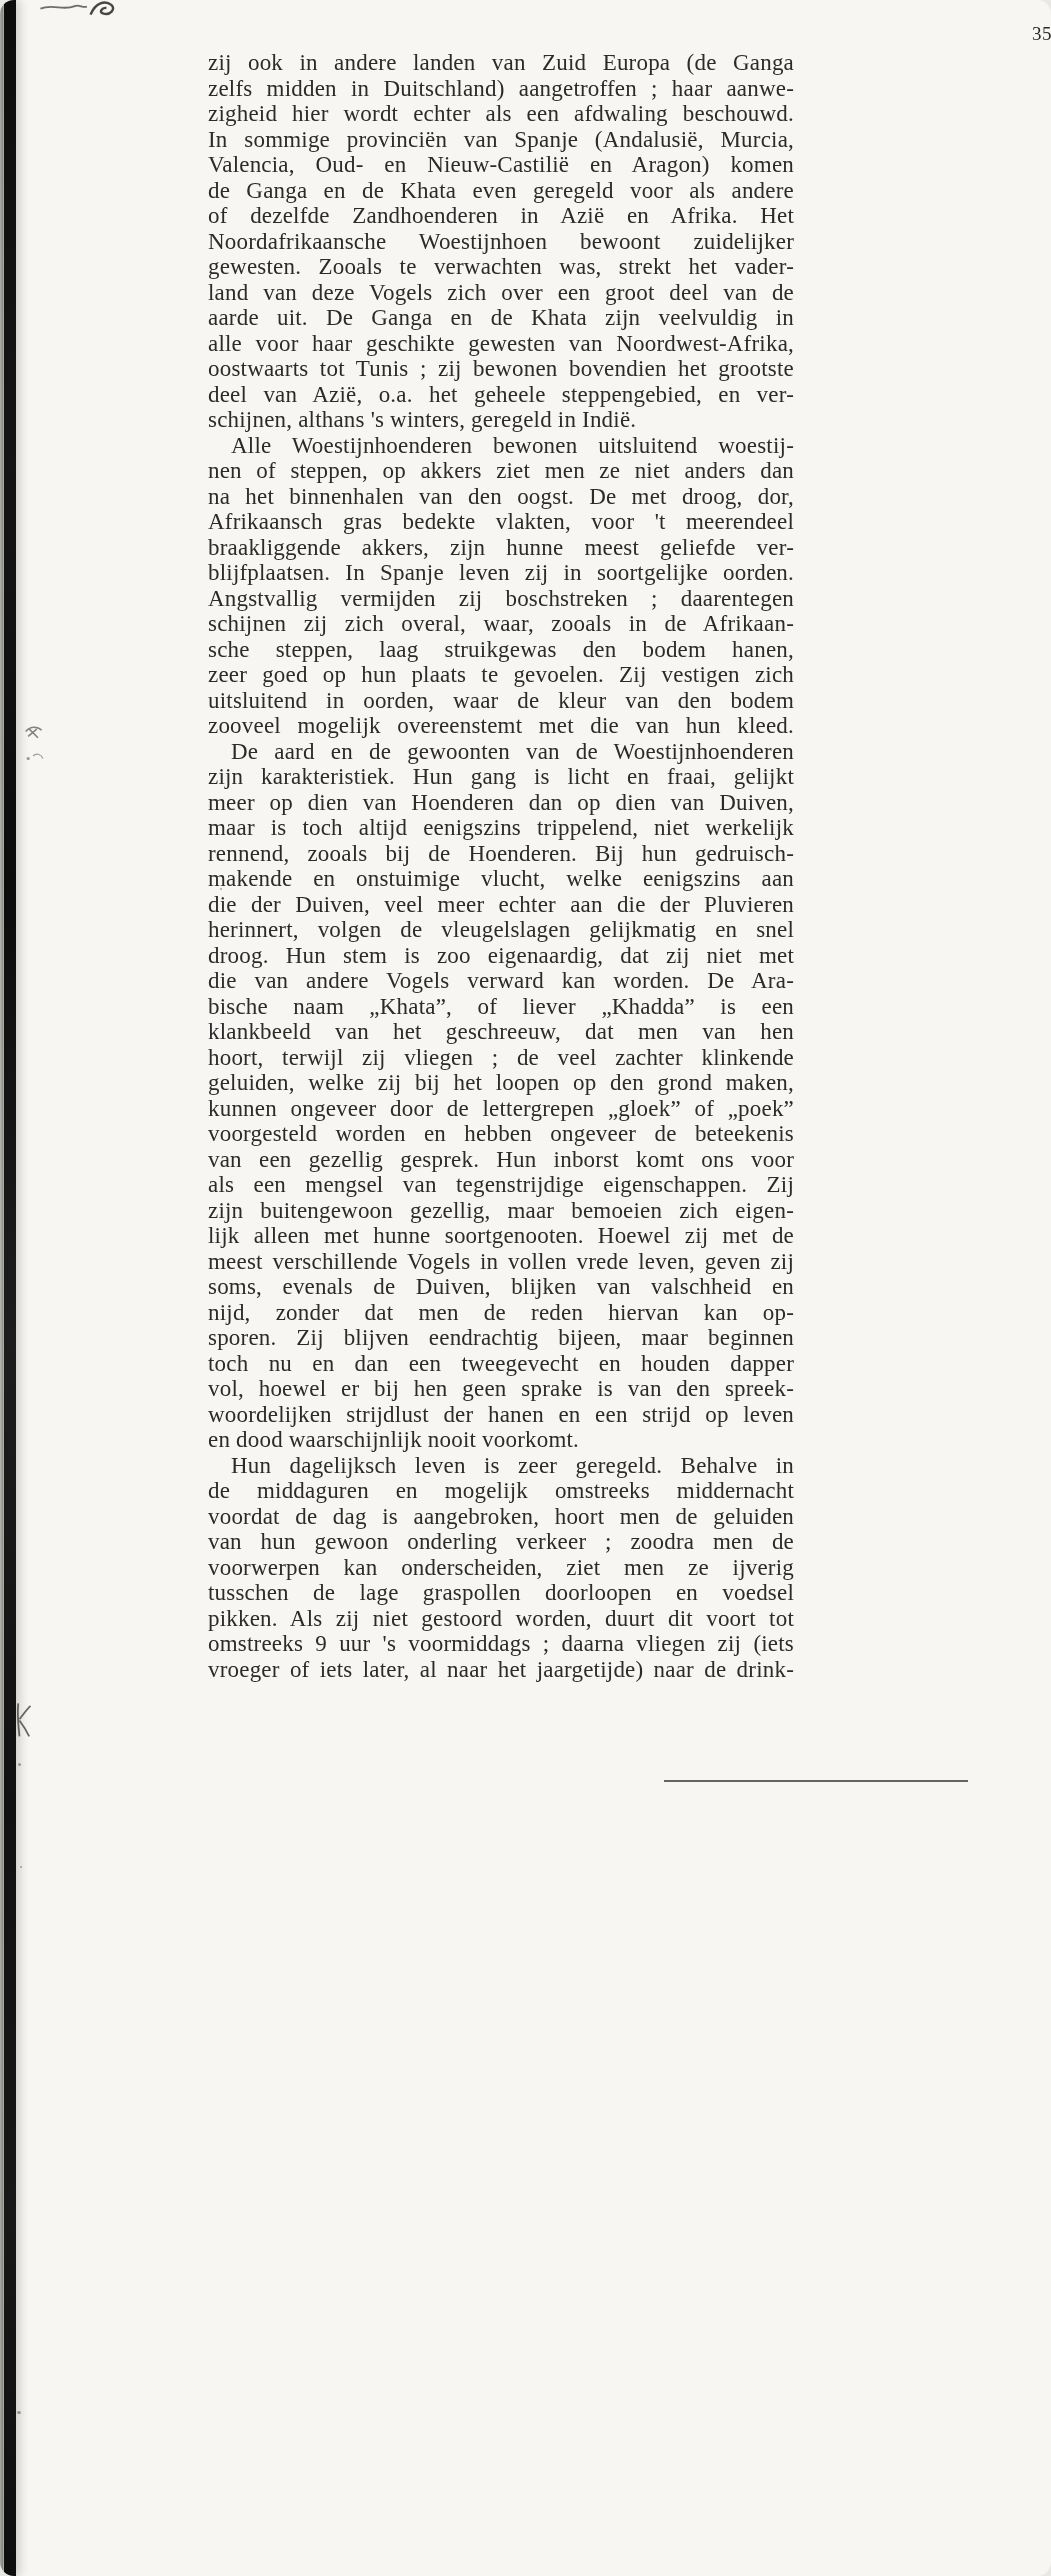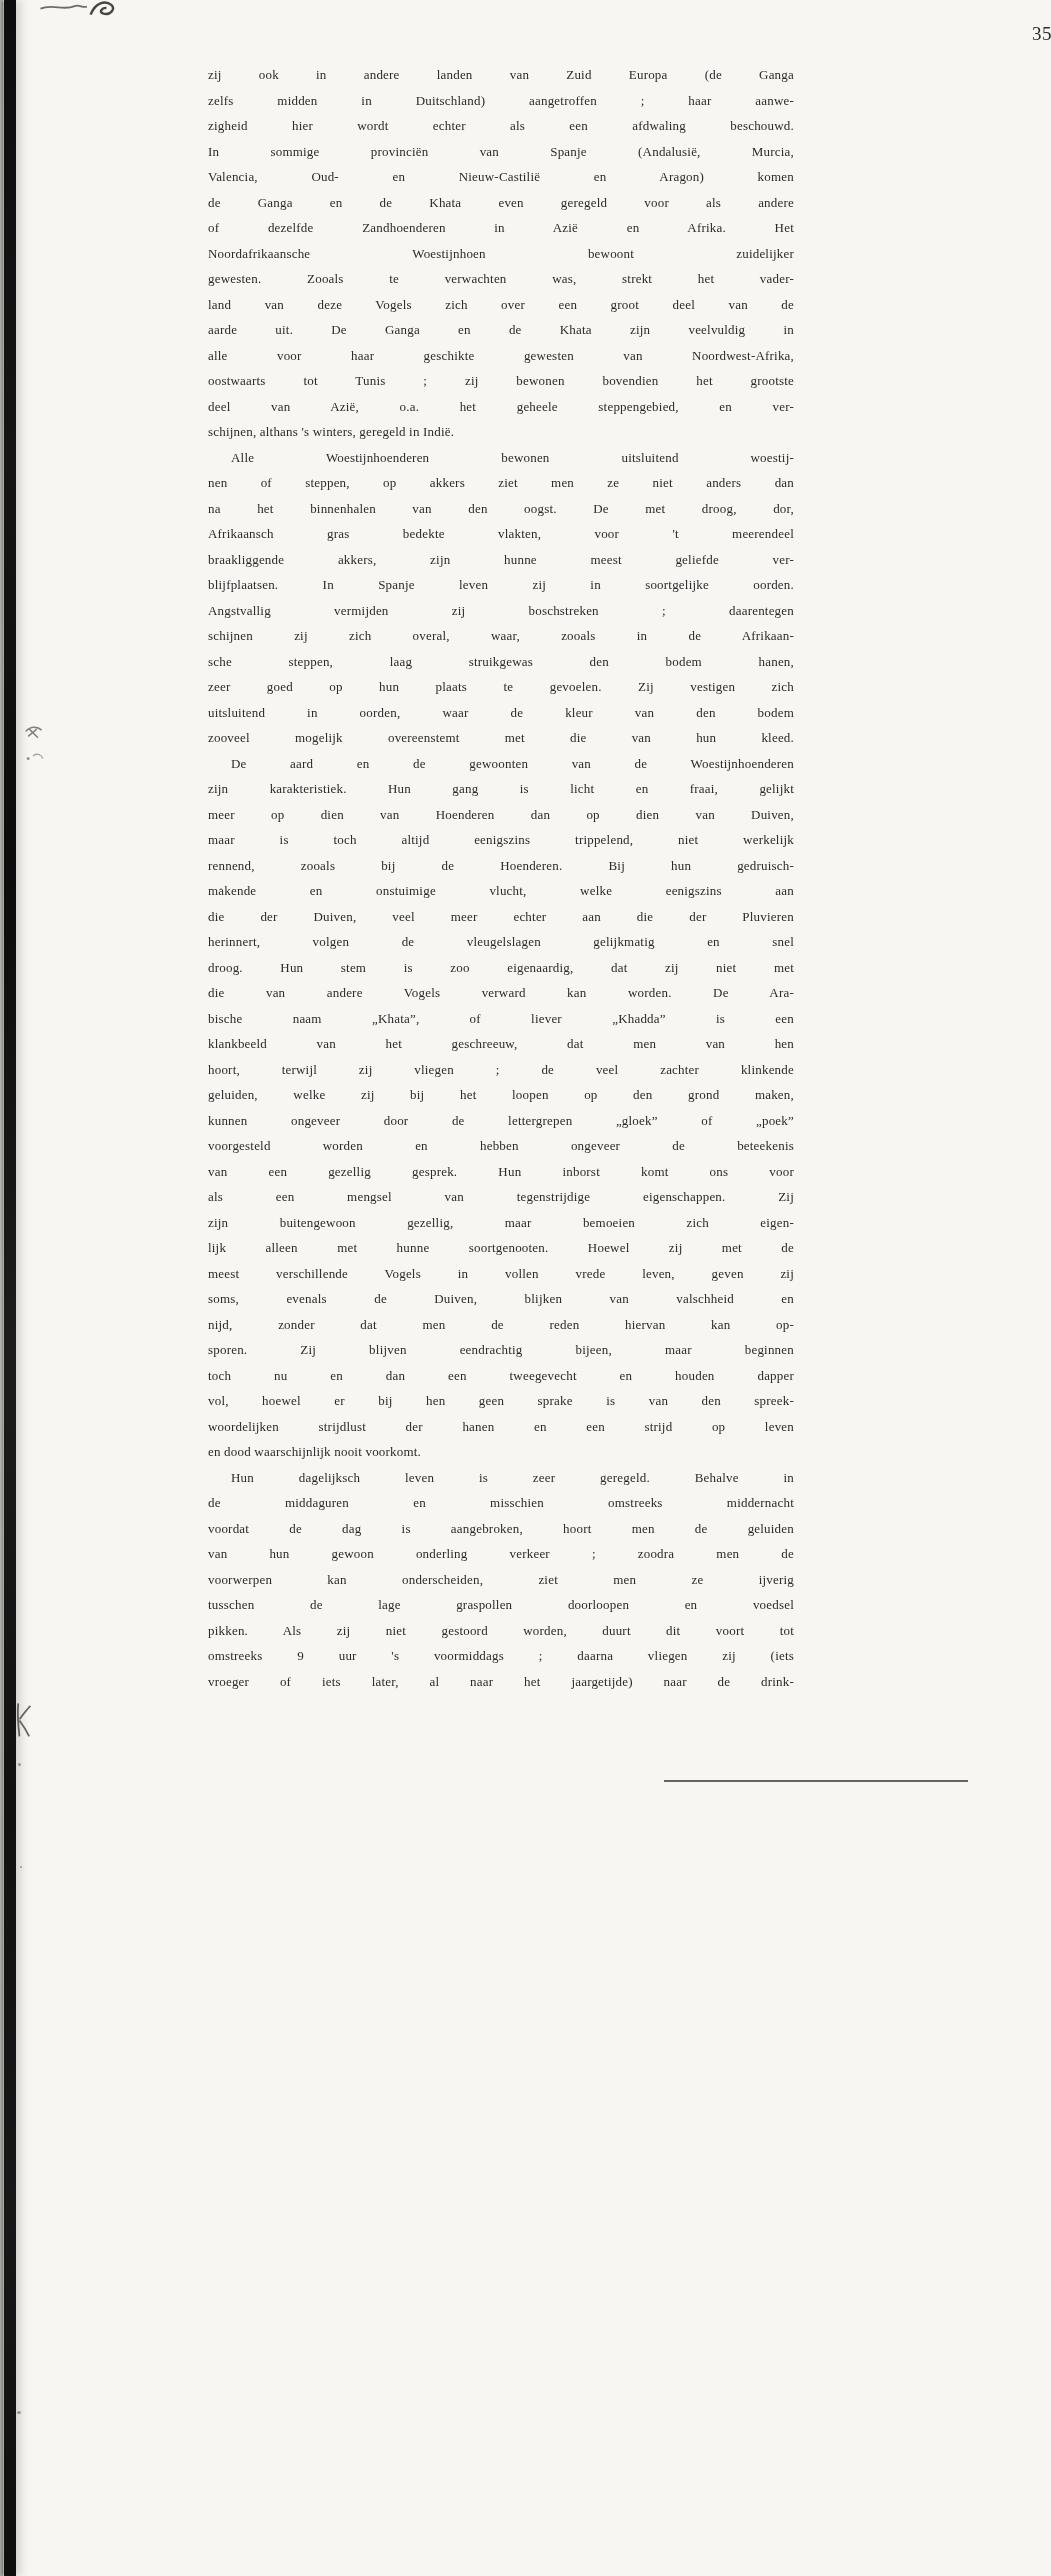--- a/index.html
+++ b/index.html
@@ -4,20 +4,21 @@
 <style>
   html, body { margin: 0; padding: 0; background: #e9e8e4; }
   #sheet {
     position: relative;
     width: 1051px;
     height: 2576px;
     background: var(--paper, #f7f6f2);
     overflow: hidden;
     font-family: "Liberation Serif", "DejaVu Serif", serif;
     color: var(--ink, #2b2b2b);
+    border-radius: 14px;
   }
   
   #binding {
     position: absolute;
     left: 3.7px; top: 0;
     width: 12.2px; height: 100%;
     background: linear-gradient(180deg,
       #0d0d0d 0%, #151515 18%, #0c0c0c 34%,
       #1d1d1d 52%, #111 70%, #181818 86%, #0e0e0e 100%);
     box-shadow: 4.9px 0 9.8px rgba(0,0,0,0.14), -2.4px 0 3.7px rgba(0,0,0,0.35);
@@ -30,24 +31,23 @@
   #page-number {
     position: absolute;
     top: 23px; left: 1032px;
     font-size: 19px;
     letter-spacing: 0.6px;
   }
   #text-block {
     position: absolute;
     left: 208px; top: 50px;
     width: 586px;
-    font-size: 13px;
+    font-size: 23px;
     line-height: 25.5px;
     letter-spacing: 0.2px;
-    margin-top: 12px;
   }
   .paragraph { margin: 0; }
   .line {
     height: 25.5px;
     overflow: hidden;
     text-align: justify;
     text-align-last: justify;
   }
   .line.last-left { text-align-last: left; }
   .line.indent { text-indent: 23px; }
@@ -153,21 +153,21 @@
         <div class="line">soms, evenals de Duiven, blijken van valschheid en</div>
         <div class="line">nijd, zonder dat men de reden hiervan kan op-</div>
         <div class="line">sporen. Zij blijven eendrachtig bijeen, maar beginnen</div>
         <div class="line">toch nu en dan een tweegevecht en houden dapper</div>
         <div class="line">vol, hoewel er bij hen geen sprake is van den spreek-</div>
         <div class="line">woordelijken strijdlust der hanen en een strijd op leven</div>
         <div class="line last-left">en dood waarschijnlijk nooit voorkomt.</div>
       </div>
       <div class="paragraph">
         <div class="line indent">Hun dagelijksch leven is zeer geregeld. Behalve in</div>
-        <div class="line">de middaguren en misschien omstreeks middernacht</div>
+        <div class="line">de middaguren en mogelijk omstreeks middernacht</div>
         <div class="line">voordat de dag is aangebroken, hoort men de geluiden</div>
         <div class="line">van hun gewoon onderling verkeer ; zoodra men de</div>
         <div class="line">voorwerpen kan onderscheiden, ziet men ze ijverig</div>
         <div class="line">tusschen de lage graspollen doorloopen en voedsel</div>
         <div class="line">pikken. Als zij niet gestoord worden, duurt dit voort tot</div>
         <div class="line">omstreeks 9 uur 's voormiddags ; daarna vliegen zij (iets</div>
         <div class="line">vroeger of iets later, al naar het jaargetijde) naar de drink-</div>
       </div>
     </div>
 

